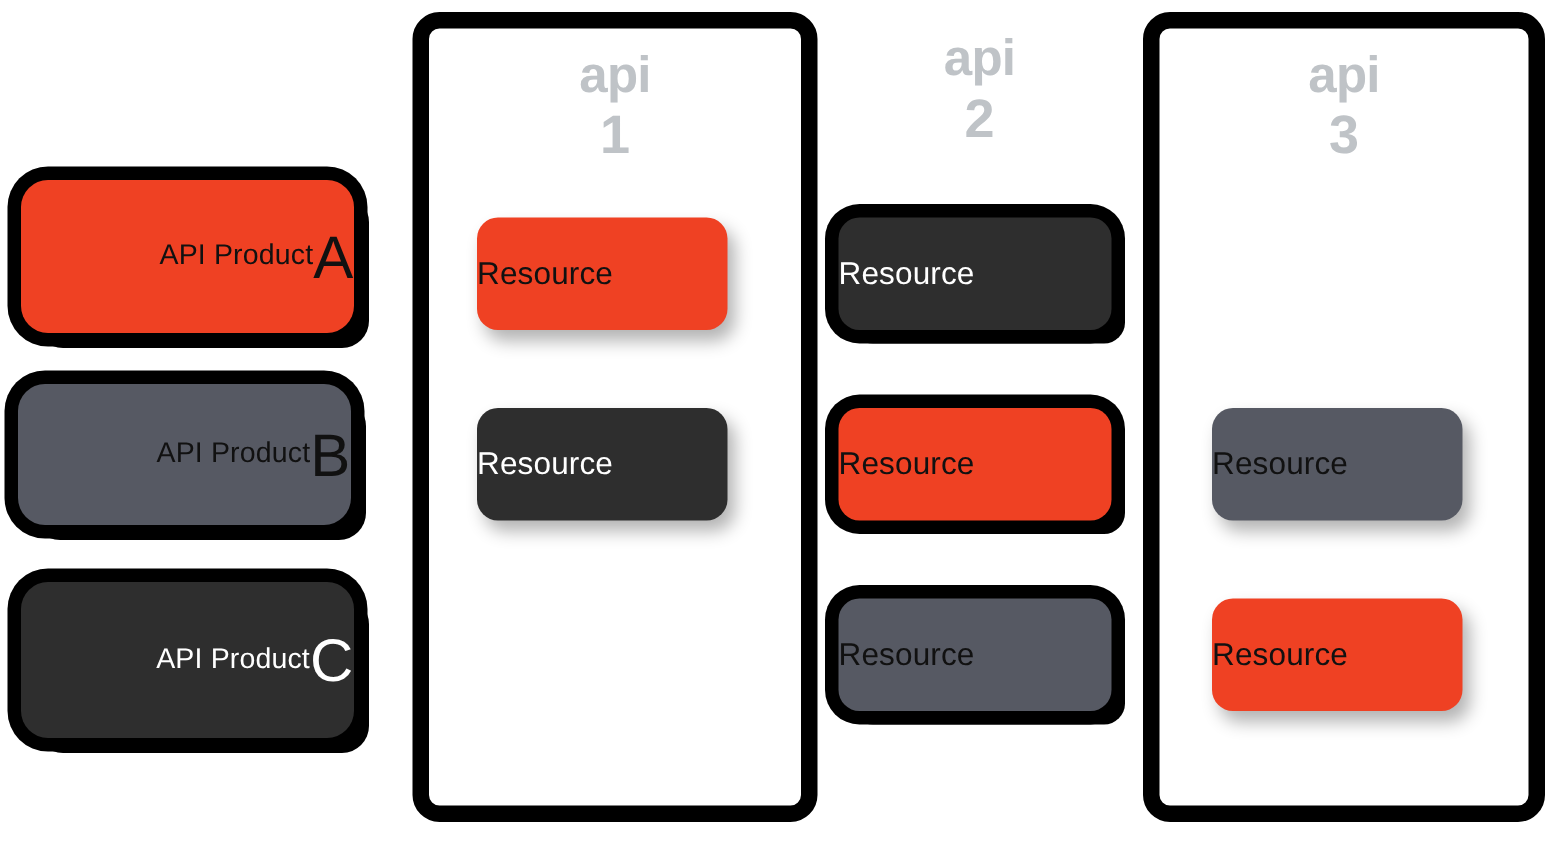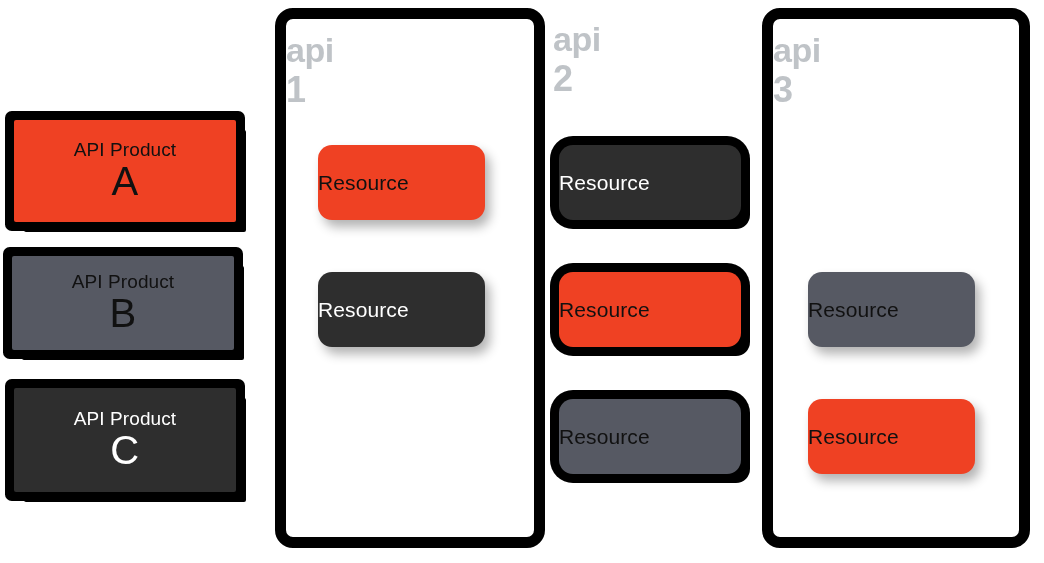--- a/index.html
+++ b/index.html
@@ -17,26 +17,25 @@
   }
 
   .stage {
     position: absolute;
     inset: 0;
   }
 
   
   .product-card {
     position: absolute;
-    border-radius: 2px;
+    border-radius: 18px;
     box-sizing: border-box;
     display: flex;
-    flex-direction: column;
     align-items: center;
-    justify-content: center;
+    justify-content: flex-end;
     line-height: 1.05;
     
     box-shadow: 10px 10px 0 0 #000000,
                 0 0 0 9px #000000;
   }
   .product-card .pc-title {
     font-size: 19px;
     letter-spacing: 0.1px;
   }
   .product-card .pc-letter {
@@ -57,20 +56,21 @@
     box-sizing: border-box;
   }
   .api-column.bordered {
     border: 11px solid #000000;
   }
   .api-column .api-head {
     position: absolute;
     left: 0;
     right: 0;
     top: 14px;
+    text-align: center;
     color: #bfc3c7;
     font-weight: bold;
     pointer-events: none;
   }
   .api-head .api-word {
     display: block;
     font-size: 34px;
     letter-spacing: -0.5px;
     line-height: 1.0;
   }

